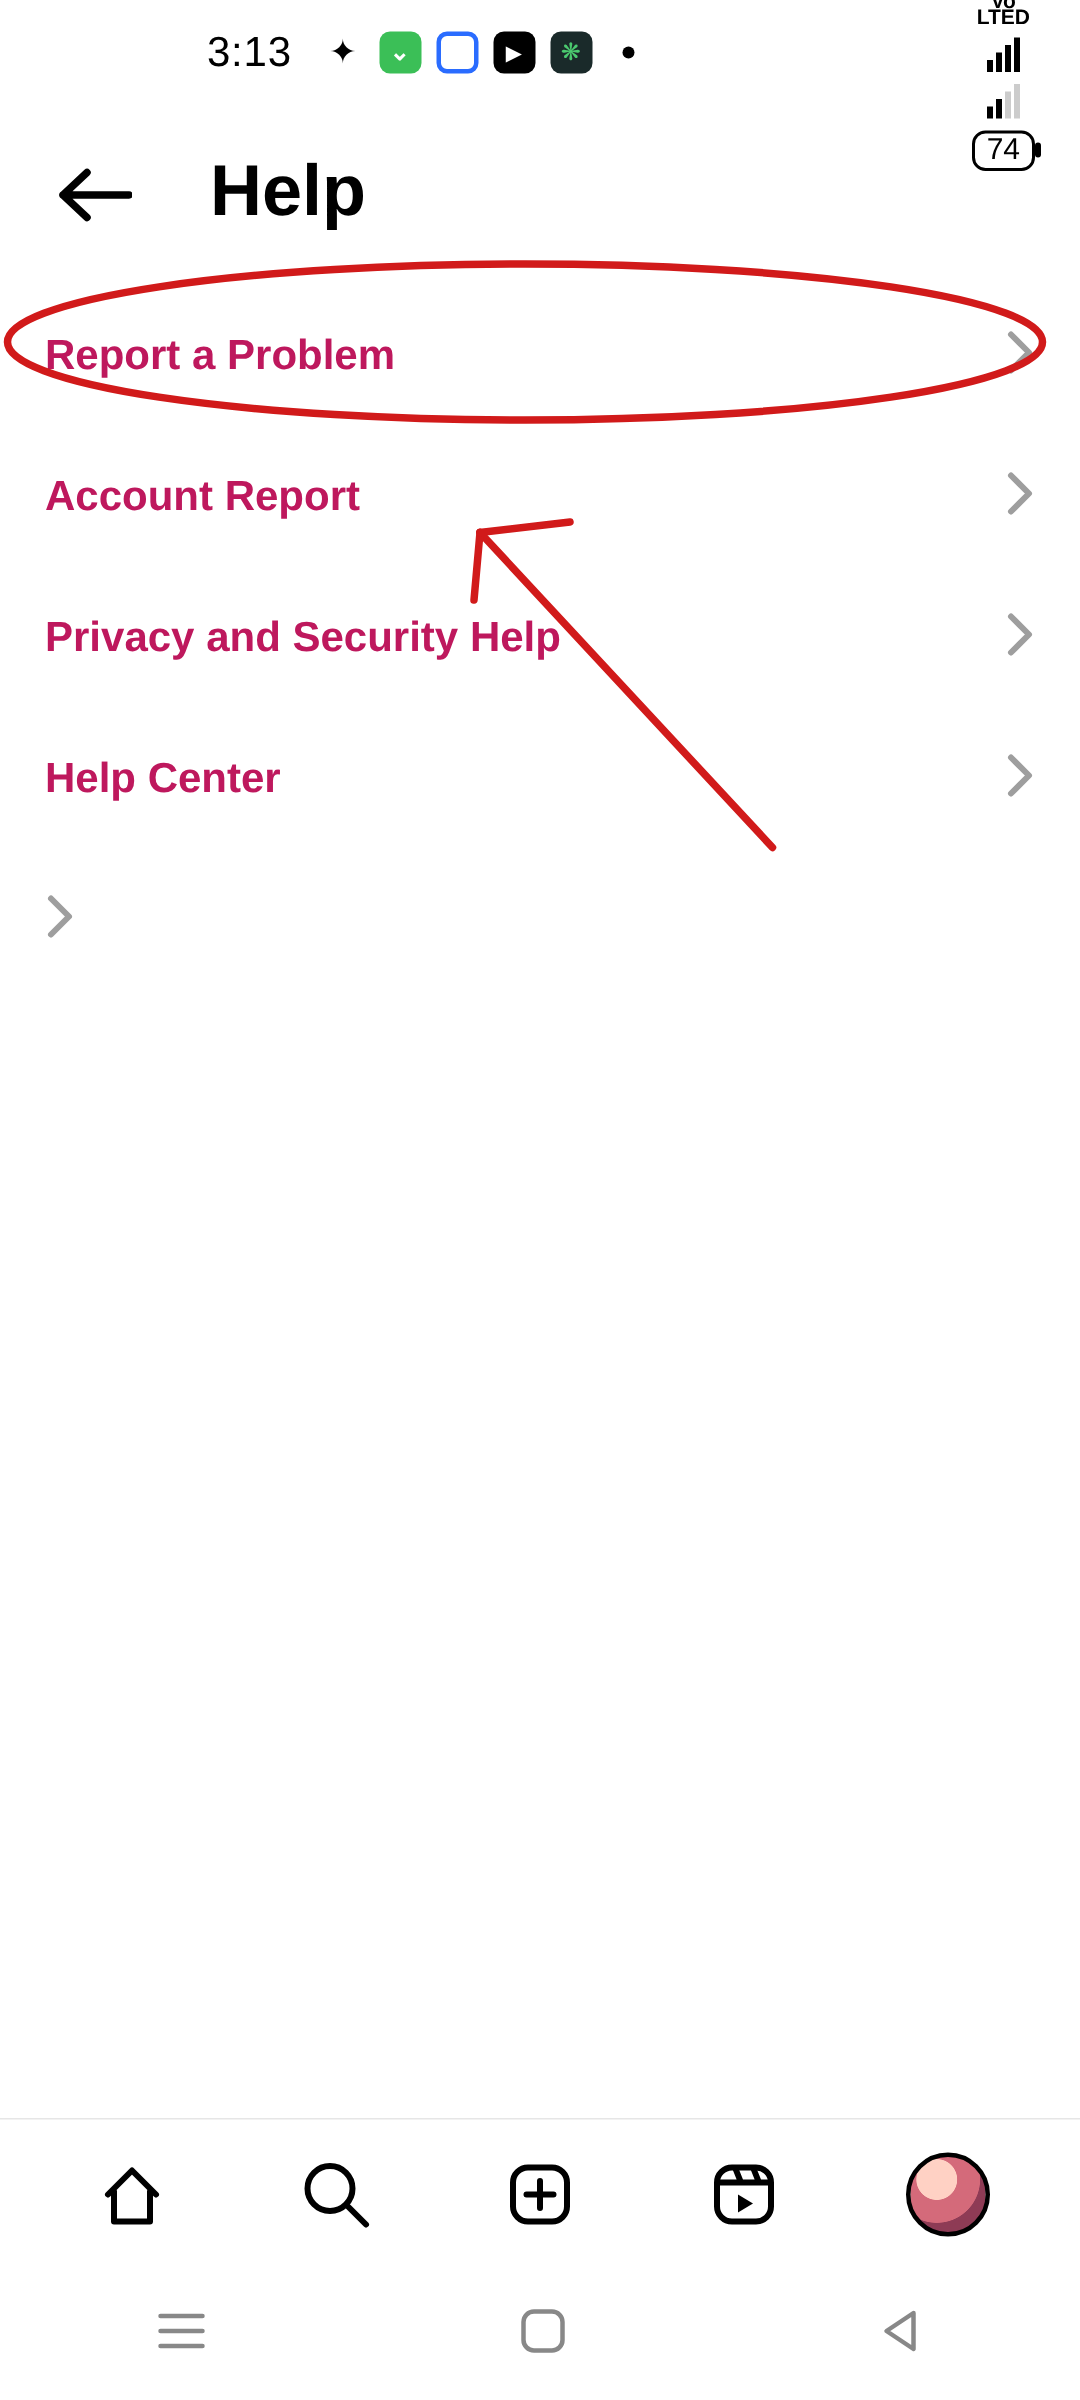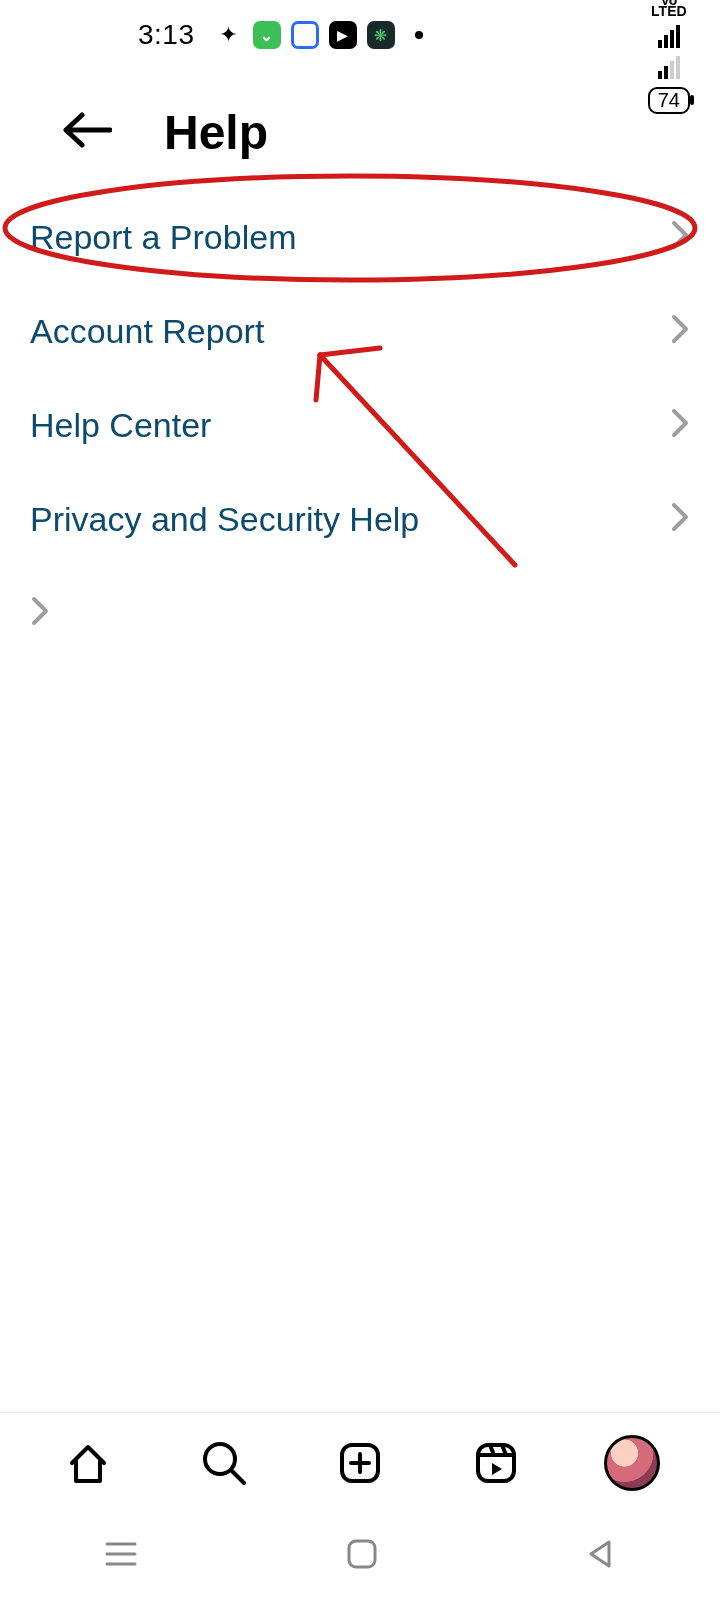--- a/index.html
+++ b/index.html
@@ -19,28 +19,28 @@
   .tray-dark  { background:#1a2a2a; color:#4bc96f; font-size:16px; }
   .tray-dot   { width:8px; height:8px; border-radius:50%; background:#000; margin-left:10px; }
   .volte { font-size: 14px; font-weight:700; line-height: 11px; display:flex; flex-direction:column; align-items:center; }
   .batt-box { border: 2.5px solid #000; border-radius: 9px; padding: 0 8px; font-size: 20px; font-weight:500; position:relative; }
   .batt-box::after{ content:""; position:absolute; right:-6px; top:6px; width:4px; height:10px; background:#000; border-radius:2px;}
   .sig-bars { display:inline-flex; align-items:flex-end; gap:2px; }
   .sig-bars span{ width:4px; background:#000; }
   .sig-bars.dim span:nth-child(n+3){ background:#bbb; }
 
   
-  .header { display:flex; align-items:flex-end; padding: 30px 30px 30px 32px; gap: 48px; margin-left: 24px; }
+  .header { display:flex; align-items:flex-start; padding: 30px 30px 30px 32px; gap: 48px; }
   .back-btn { width: 60px; height: 60px; display:flex; align-items:center; justify-content:center; }
   .title { font-size: 48px; font-weight: 700; }
 
   
   .menu { padding: 0 30px; }
   .menu-item { display:flex; align-items:center; justify-content:space-between; height: 94px; }
-  .menu-item .label { font-size: 34px; font-weight: 400; color:#0c4a6e; }
+  .menu-item .label { font-size: 28px; font-weight: 700; color:#be185d; }
   .chev { color:#9e9e9e; }
 
   
   .app-nav { position:absolute; left:0; right:0; bottom:88px; height:100px; border-top:1px solid #e6e6e6; display:flex; align-items:center; justify-content:space-around; padding:0 20px; }
   .nav-btn { width:60px; height:60px; display:flex; align-items:center; justify-content:center; }
   .avatar { width:56px; height:56px; border-radius:50%; background: radial-gradient(circle at 35% 30%, #ffd1c4 0 28%, #d46a7a 29% 60%, #8e3b55 61% 100%); border:3px solid #000; }
 
   
   .sys-nav { position:absolute; left:0; right:0; bottom:0; height:88px; display:flex; align-items:center; justify-content:space-around; color:#7a7a7a; }
 
@@ -110,29 +110,29 @@
     </div>
     <div class="menu-item">
       <span class="label">Account Report</span>
       <span class="chev">
         <svg width="20" height="32" viewBox="0 0 20 32">
             <path d="M4 4 L16 16 L4 28" stroke="#9e9e9e" stroke-width="4" fill="none" stroke-linecap="round" stroke-linejoin="round"></path>
           </svg>
       </span>
     </div>
     <div class="menu-item">
+      <span class="label">Privacy and Security Help</span>
+      <span class="chev">
+        <svg width="20" height="32" viewBox="0 0 20 32">
+            <path d="M4 4 L16 16 L4 28" stroke="#9e9e9e" stroke-width="4" fill="none" stroke-linecap="round" stroke-linejoin="round"></path>
+          </svg>
+      </span>
+    </div>
+    <div class="menu-item">
       <span class="label">Help Center</span>
-      <span class="chev">
-        <svg width="20" height="32" viewBox="0 0 20 32">
-            <path d="M4 4 L16 16 L4 28" stroke="#9e9e9e" stroke-width="4" fill="none" stroke-linecap="round" stroke-linejoin="round"></path>
-          </svg>
-      </span>
-    </div>
-    <div class="menu-item">
-      <span class="label">Privacy and Security Help</span>
       <span class="chev">
         <svg width="20" height="32" viewBox="0 0 20 32">
             <path d="M4 4 L16 16 L4 28" stroke="#9e9e9e" stroke-width="4" fill="none" stroke-linecap="round" stroke-linejoin="round"></path>
           </svg>
       </span>
     </div>
     <div class="menu-item">
       <span class="chev">
         <svg width="20" height="32" viewBox="0 0 20 32">
             <path d="M4 4 L16 16 L4 28" stroke="#9e9e9e" stroke-width="4" fill="none" stroke-linecap="round" stroke-linejoin="round"></path>

